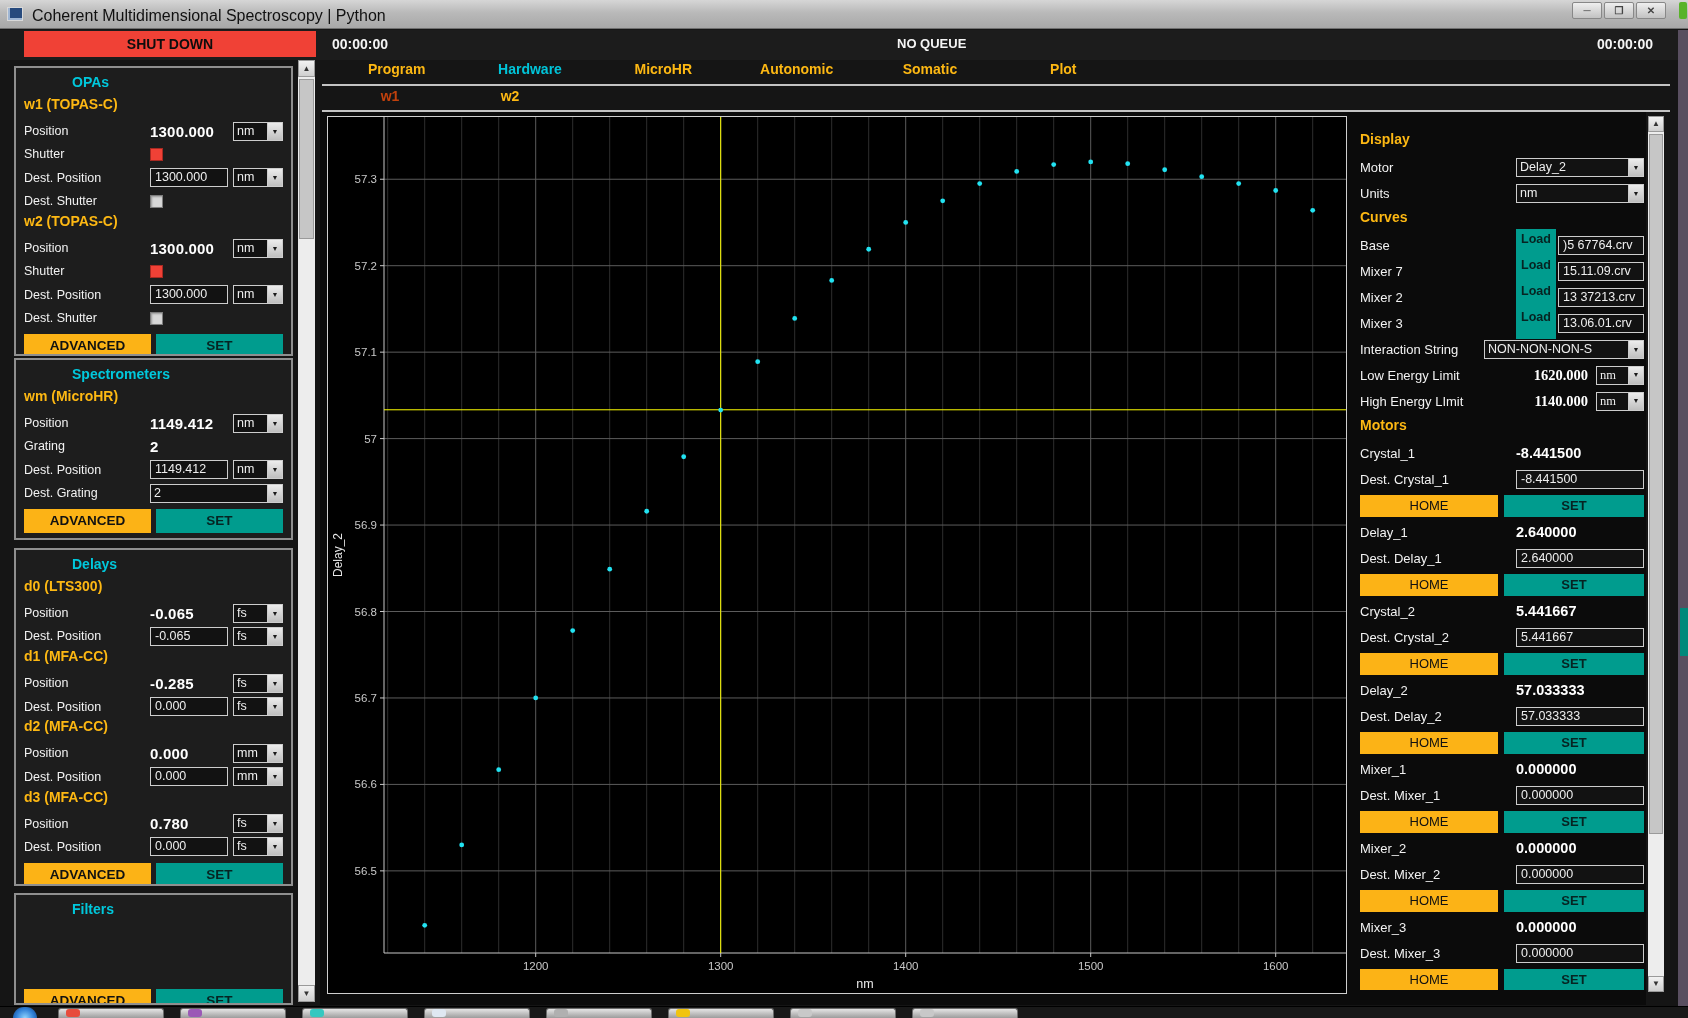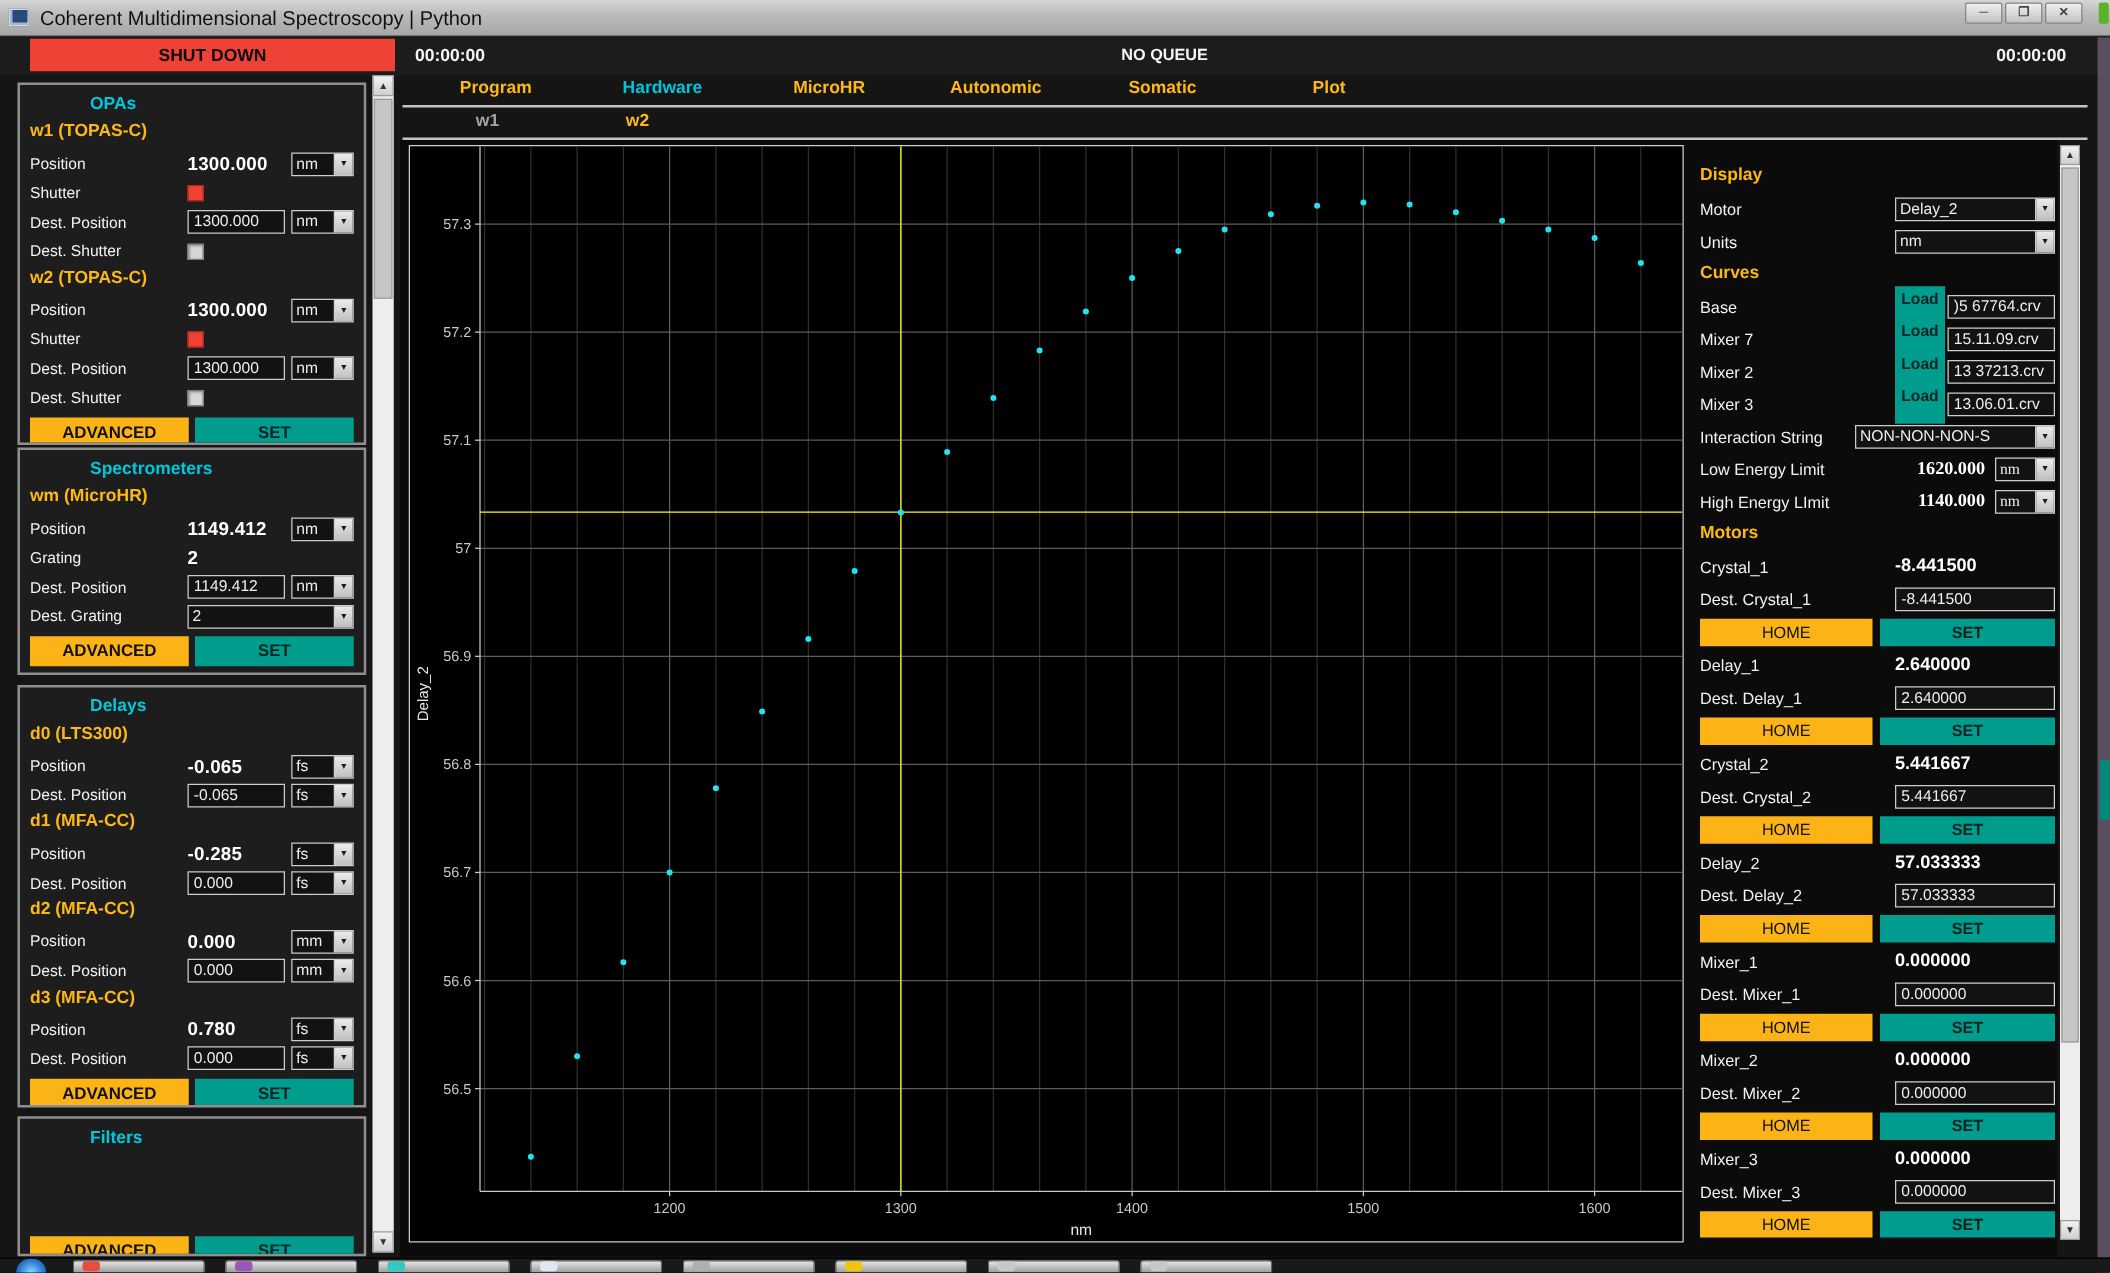--- a/index.html
+++ b/index.html
@@ -28,21 +28,21 @@
   #queue-status { left:897px; top:36px; color:#f5f5f5; font-weight:bold; font-size:13px; }
 
   
   #tabs-row { left:330px; top:61px; width:800px; height:22px; display:flex; }
   .tab { flex:1; text-align:center; font-weight:bold; font-size:14px; color:#fdb813; }
   .tab.active { color:#00c4d9; }
   .hline { left:322px; width:1348px; height:2px; background:#c3c3c3; }
   #hline1 { top:84px; } #hline2 { top:110px; }
   #subtabs-row { left:330px; top:88px; width:360px; height:20px; display:flex; }
   .subtab { width:120px; text-align:center; font-weight:bold; font-size:14px; color:#fdb813; }
-  .subtab.active { color:#a3a3a3; }
+  .subtab.active { color:#c2410c; }
 
   
   .panel { left:14px; width:279px; background:#1d1d1d; border:2px solid #8f8f8f;
     padding:6px 8px 0 8px; overflow:hidden; }
   #panel-opas { top:66px; height:290px; }
   #panel-spectrometers { top:358px; height:182px; }
   #panel-delays { top:548px; height:338px; }
   #panel-filters { top:893px; height:112px; position:absolute; }
   .panel-title { color:#00c8dc; font-weight:bold; font-size:14px; height:22px;margin-left:48px; }
   .group-title { color:#fdb813; font-weight:bold; font-size:14px; height:23.4px; }

